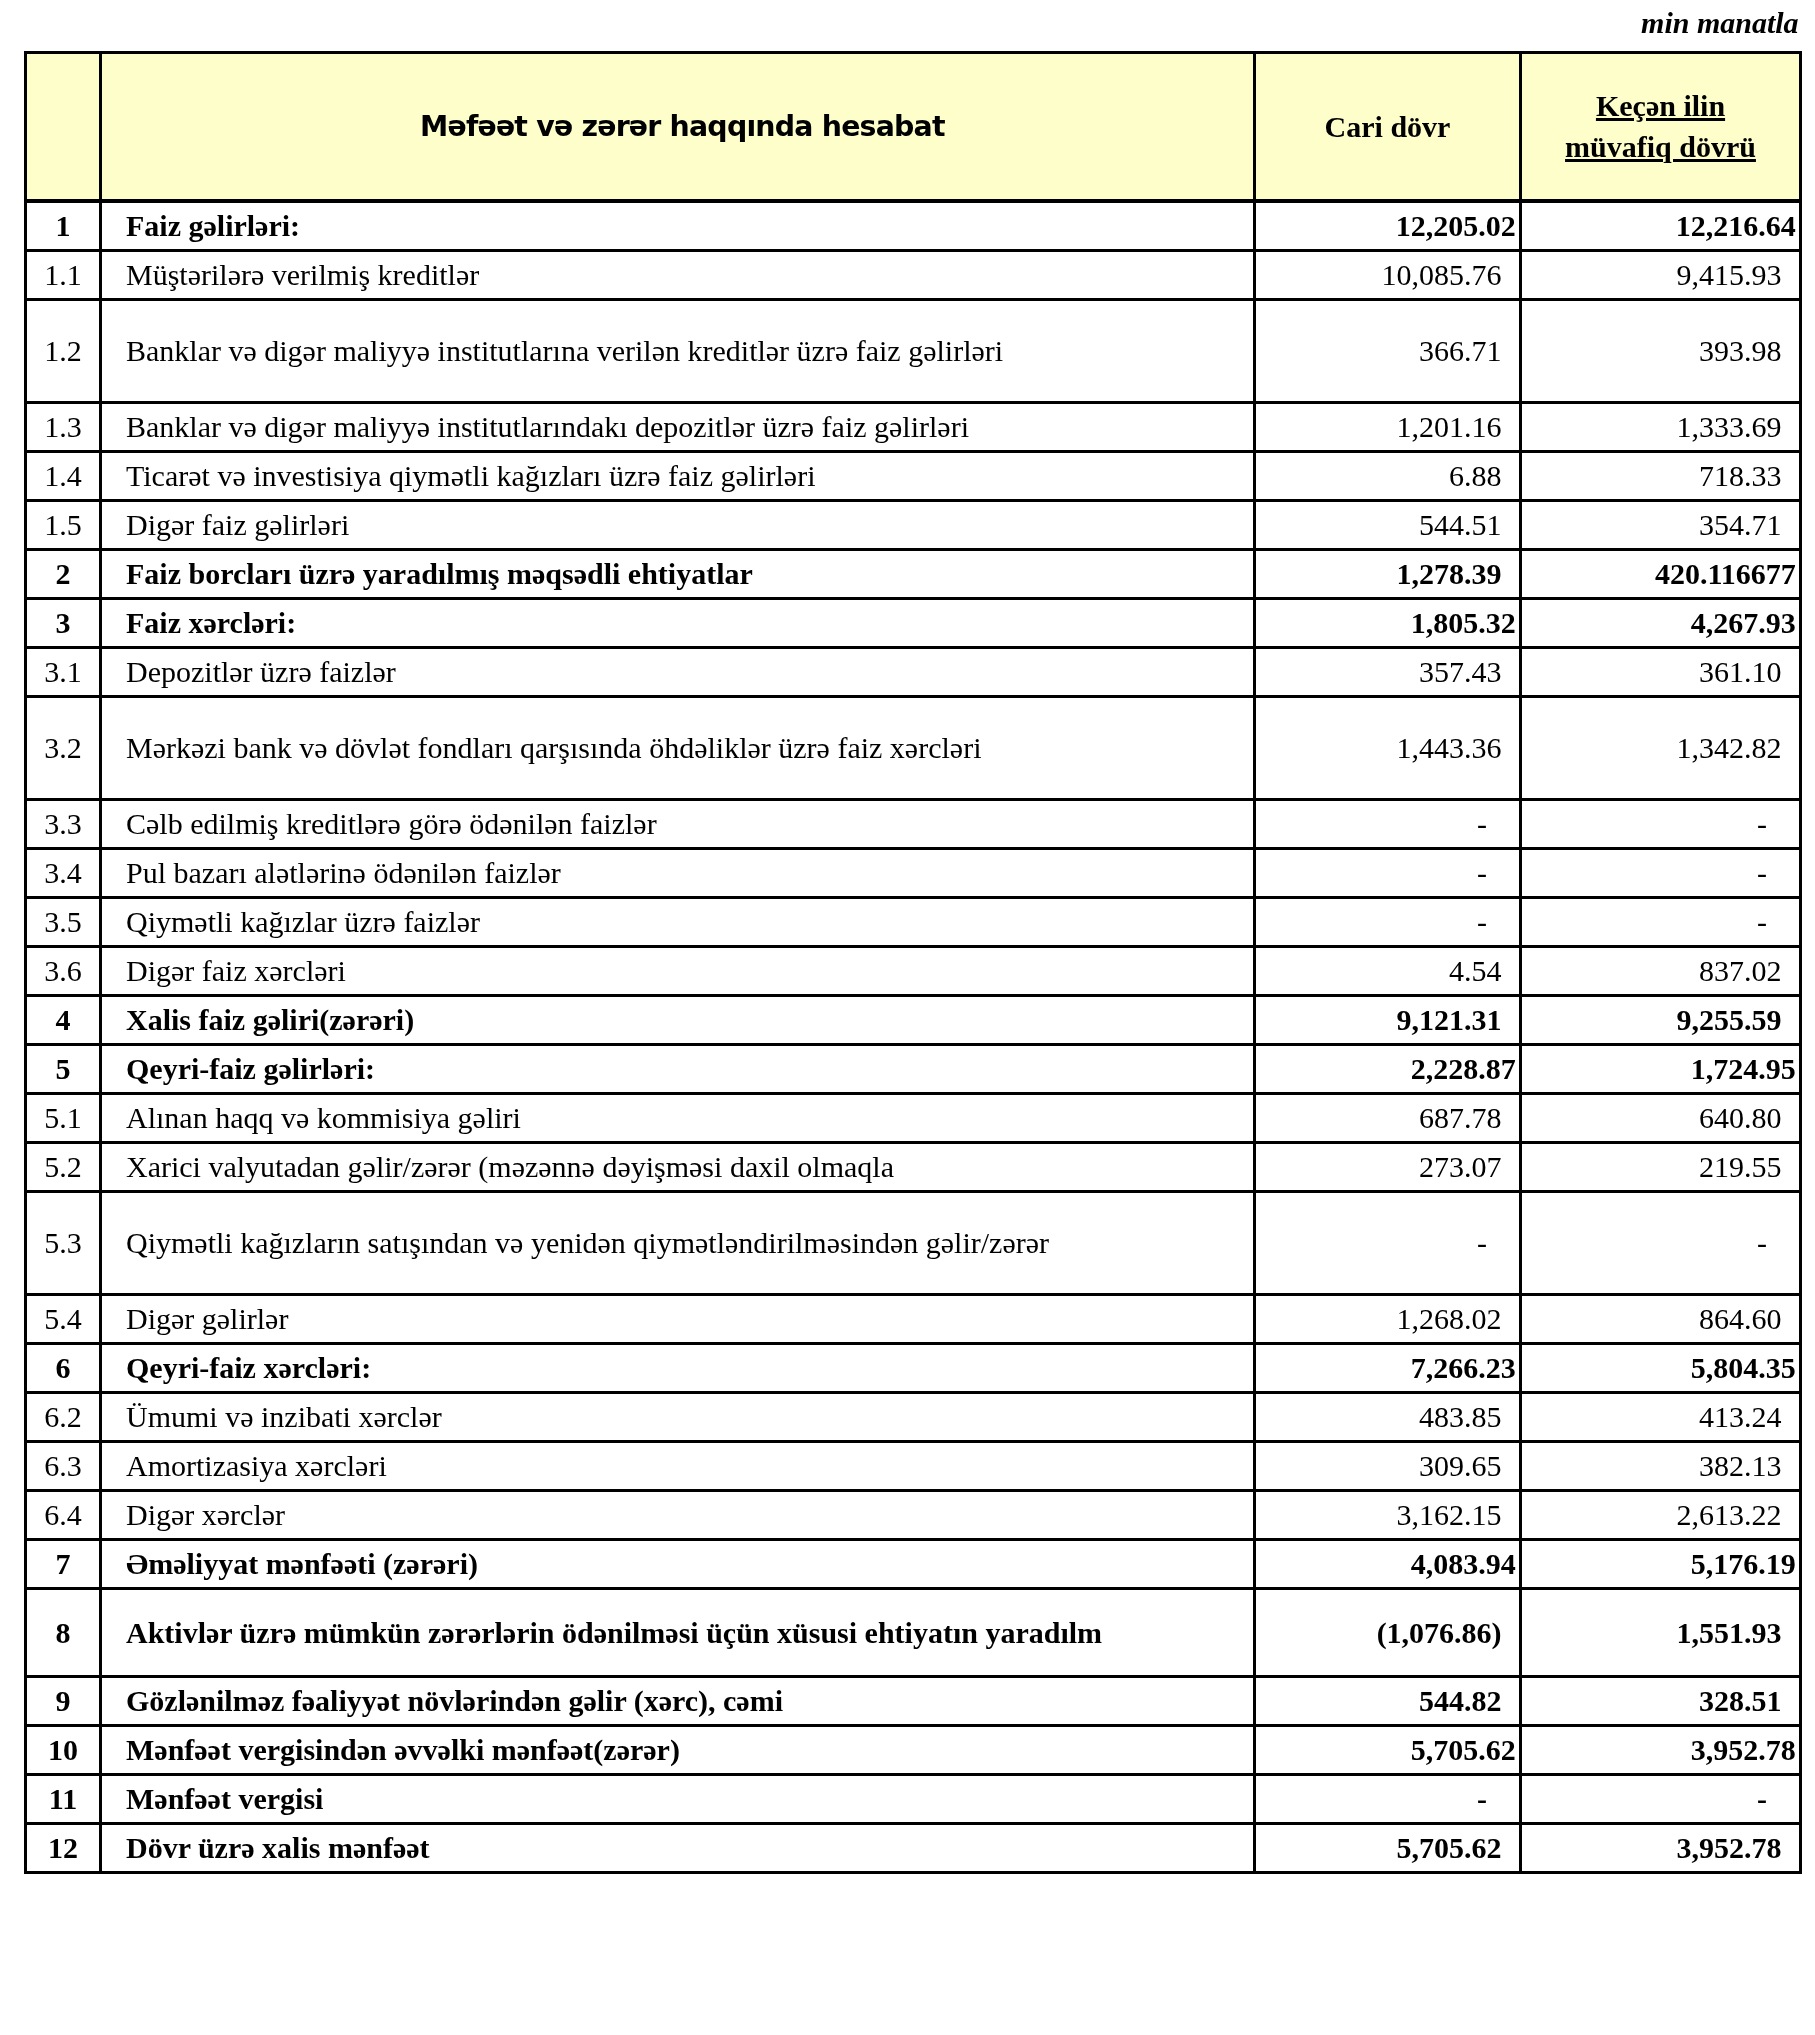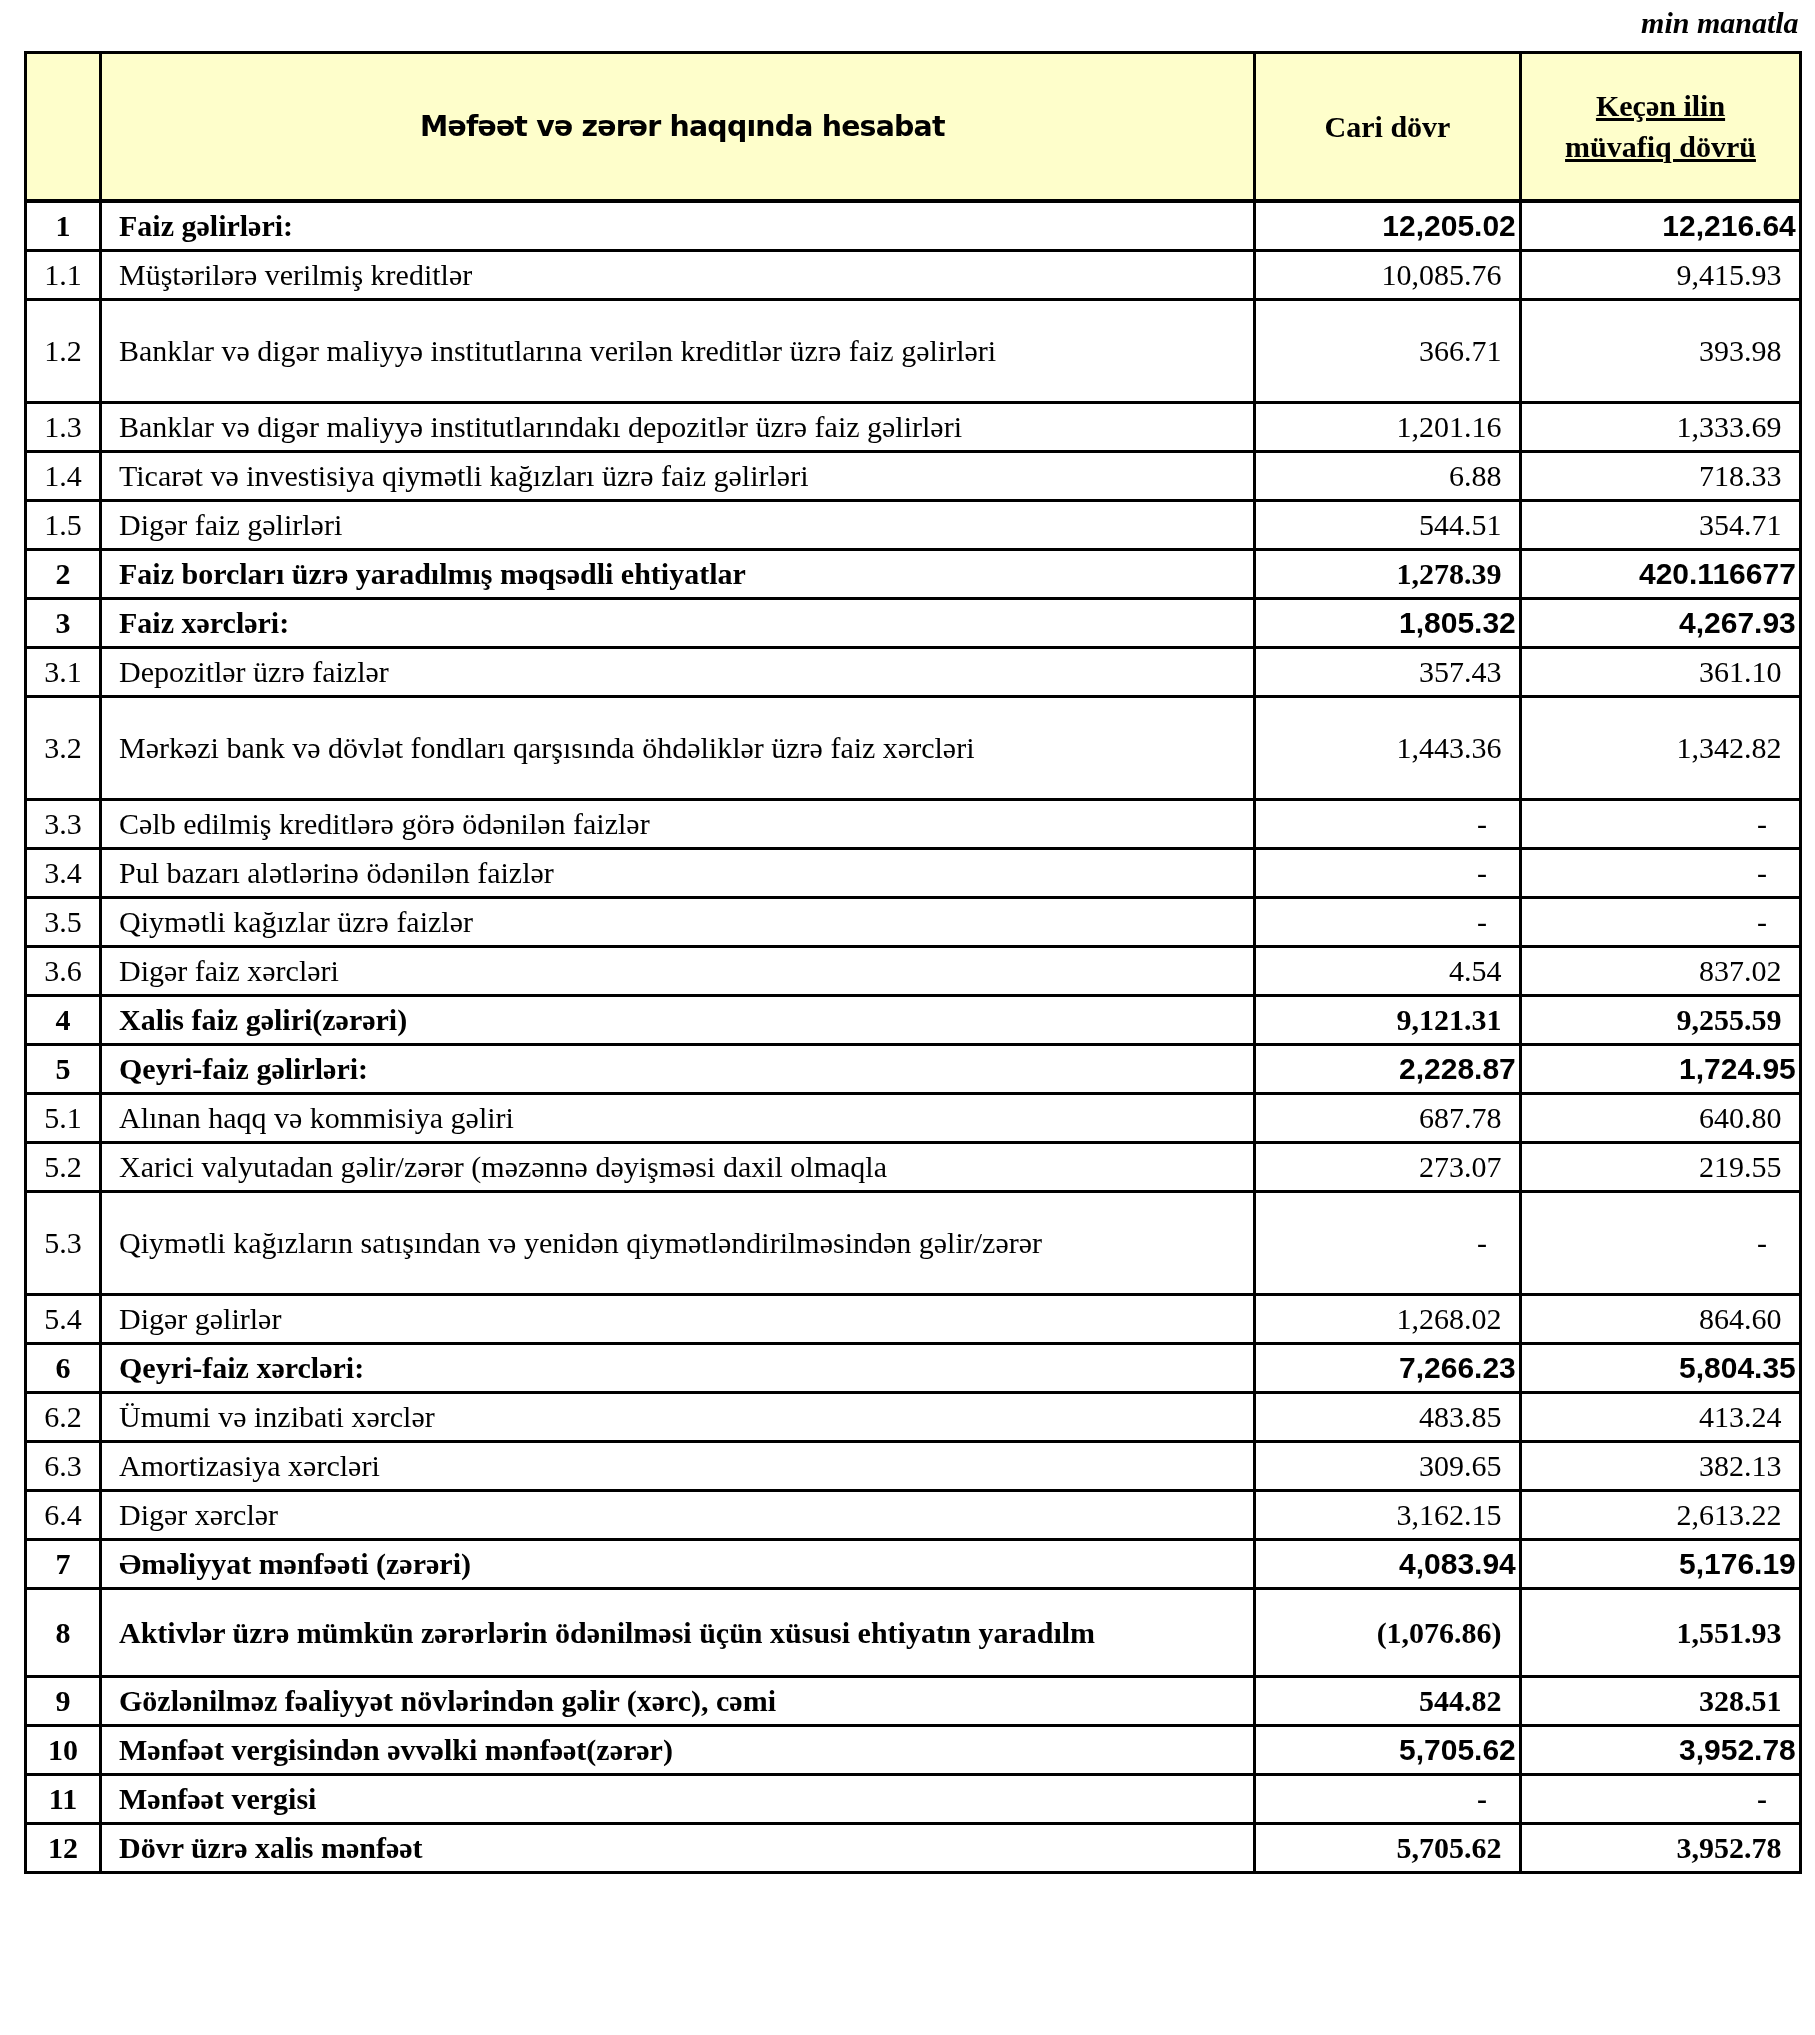--- a/index.html
+++ b/index.html
@@ -13,24 +13,24 @@
   col.c-prev { width: 280px; }
   th, td { border: 3.2px solid #000; padding: 0 6.3px; font-size: 30px; white-space: nowrap; overflow: hidden; }
   thead th { background: #fefecb; height: 145px; font-weight: bold; text-align: center; vertical-align: middle; }
   thead th.title { font-family: "DejaVu Sans", sans-serif; font-size: 28.4px; letter-spacing: -0.8px; padding-left: 16px; }
   thead th.two { line-height: 1.35; text-decoration: underline; }
   thead { border-bottom: 4.7px solid #000; }
   tbody td { height: 46px; vertical-align: middle; }
   tbody tr.tall td { height: 100px; }
   tbody tr.mid td { height: 85px; }
   td.num { text-align: center; padding: 0 1.6px; }
-  td.label { text-align: left; padding-left: 17px; }
+  td.label { text-align: left; padding-left: 24px; }
   td.val { text-align: right; padding-right: 17.4px; }
   tr.bold td { font-weight: bold; }
-  td.sans { font-family: Liberation Sans, sans-serif; font-weight: bold; padding-right: 3.2px; }
+  td.sans { font-family: Liberation Serif, serif; font-weight: bold; padding-right: 3.2px; }
   td.dash { padding-right: 32px; }
 </style>
 </head>
 <body>
 
 <div class="unit">min manatla</div>
 
 <table>
   <colgroup>
     <col class="c-num">

